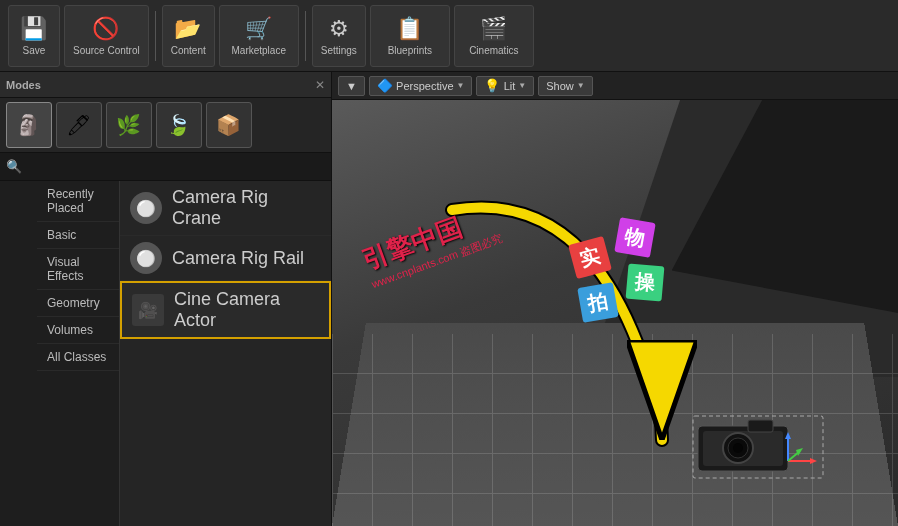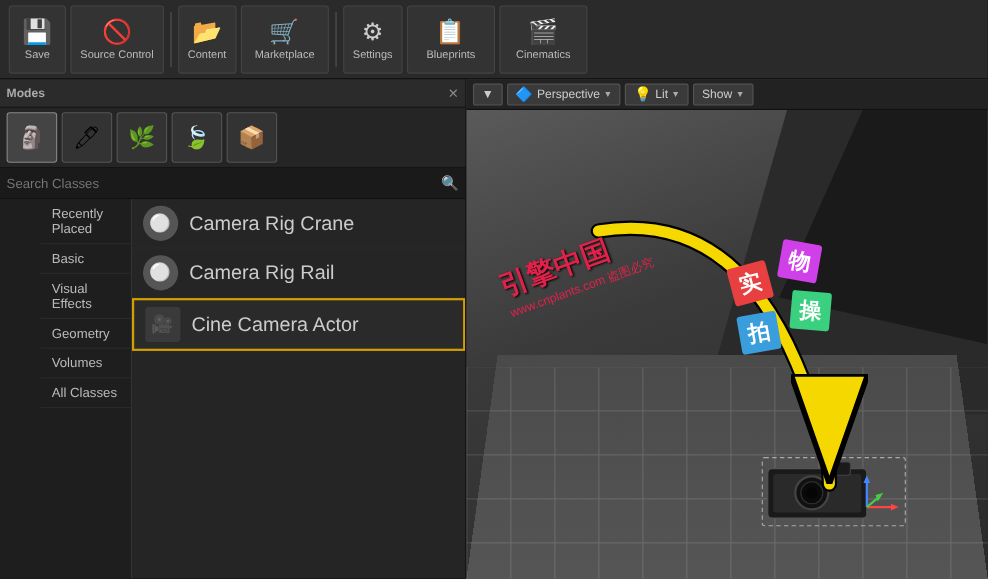--- a/index.html
+++ b/index.html
@@ -54,21 +54,21 @@
 
     
     .main-area {
       display: flex;
       flex: 1;
       overflow: hidden;
     }
 
     
     .left-panel {
-      width: 424px;
+      width: 332px;
       background: #1e1e1e;
       display: flex;
       flex-direction: column;
       flex-shrink: 0;
       border-right: 1px solid #111;
     }
 
     
     .modes-bar {
       background: #2b2b2b;
@@ -452,21 +452,20 @@
 
     <div class="modes-icons-row">
       <div class="mode-icon-btn active">🗿</div>
       <div class="mode-icon-btn">🖊</div>
       <div class="mode-icon-btn">🌿</div>
       <div class="mode-icon-btn">🍃</div>
       <div class="mode-icon-btn">📦</div>
     </div>
 
     <div class="search-bar">
-      <input class="search-input" type="text" placeholder="Search Classes" style="">
       <span class="search-icon">🔍</span>
     </div>
 
     <div class="panel-content">
 
       <div class="category-list">
         <div class="category-item">
           <span>Recently Placed</span>
         </div>
         <div class="category-item">

